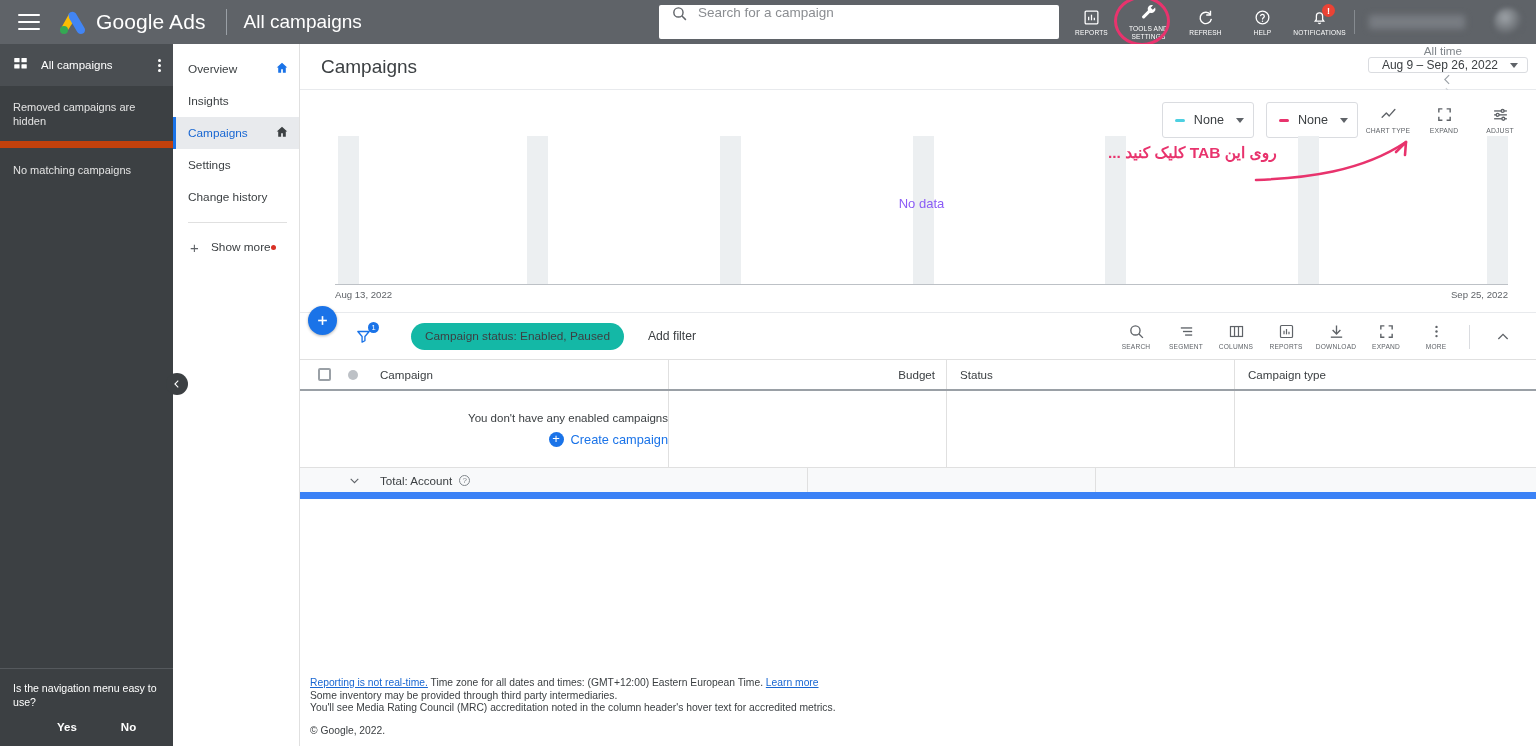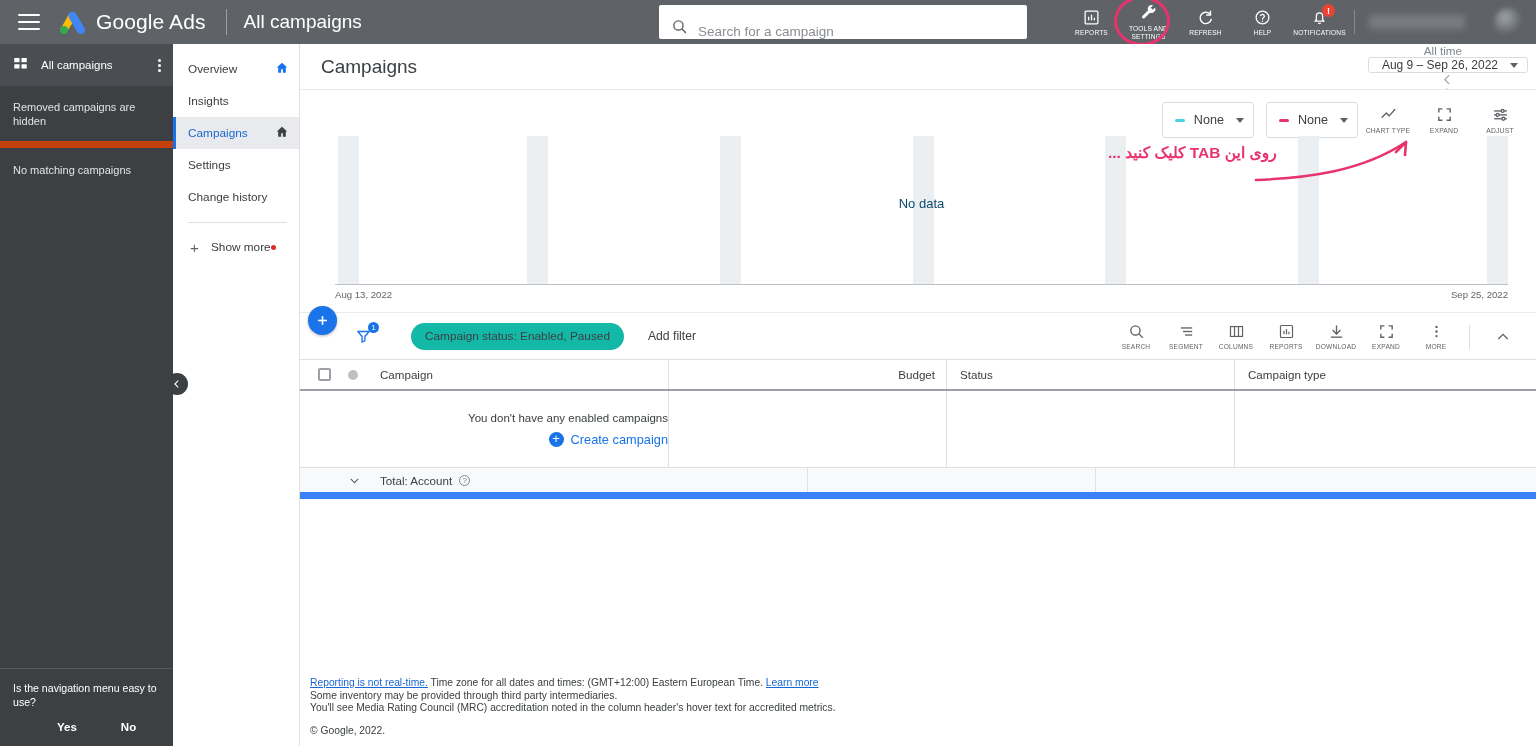--- a/index.html
+++ b/index.html
@@ -17,22 +17,22 @@
   }
   .hamburger { width: 22px; height: 16px; margin-left: 18px; display: flex;
     flex-direction: column; justify-content: space-between; cursor: pointer; }
   .hamburger i { display: block; height: 2px; background: #fff; border-radius: 1px; }
   .brand { display: flex; align-items: center; margin-left: 17px; }
   .brand-logo { width: 30px; height: 26px; position: relative; }
   .brand-name { color: #fff; font-size: 21px; margin-left: 9px; letter-spacing: .1px; }
   .brand-divider { width: 1px; height: 26px; background: #9aa0a6; margin: 0 17px 0 20px; }
   .page-context { color: #fff; font-size: 19px; }
 
-  .searchwrap { position: absolute; left: 659px; top: 5px; width: 368px; height: 34px;
-    background: #fff; border-radius: 2px; display: flex; align-items: flex-end; padding: 0 12px; }
+  .searchwrap { position: absolute; left: 659px; top: 5px; width: 400px; height: 34px;
+    background: #fff; border-radius: 2px; display: flex; align-items: flex-start; padding: 0 12px; }
   .searchwrap svg { flex: none; }
   .searchwrap input { border: none; outline: none; font-size: 13.5px; margin-left: 10px;
     color: #3c4043; width: 100%; font-family: "Liberation Sans", sans-serif; background: transparent; }
   .searchwrap input::placeholder { color: #8a8d91; }
 
   .toolicons { position: absolute; left: 1063px; top: 0; height: 44px; display: flex; align-items: center; }
   .toolitem { width: 57px; height: 44px; display: flex; flex-direction: column;
     align-items: center; justify-content: center; cursor: pointer; position: relative; }
   .toolitem .glyph { height: 19px; display: flex; align-items: center; justify-content: center; }
   .toolitem .tlabel { color: #fff; font-size: 6.6px; line-height: 7.6px; text-align: center;
@@ -120,21 +120,21 @@
     display: flex; align-items: center; padding: 0 9px 0 12px; margin-left: 12px; cursor: pointer; }
   .metric-dash { width: 10px; height: 3px; border-radius: 2px; margin-right: 9px; }
   .metric-sel .mtxt { font-size: 12.6px; color: #3c4043; flex: 1; }
   .chart-icon-btn { width: 52px; display: flex; flex-direction: column; align-items: center;
     justify-content: center; cursor: pointer; margin-left: 4px; }
   .chart-icon-btn .cilabel { font-size: 6.8px; color: #5f6368; margin-top: 4px; letter-spacing: .2px; }
 
   .plot { position: absolute; left: 35px; top: 46px; right: 28px; height: 148px; }
   .ghostbar { position: absolute; bottom: 0; width: 21px; background: #eceff1; }
   .nodata { position: absolute; left: 0; right: 0; top: 60px; text-align: center;
-    font-size: 13px; color: #0c4a6e; }
+    font-size: 13px; color: #8b5cf6; }
   .axis-line { position: absolute; left: 35px; right: 28px; top: 194px; height: 1px; background: #bdc1c6; }
   .axis-lbl { position: absolute; top: 199px; font-size: 9.6px; color: #5f6368; }
 
   .fab { position: absolute; left: 8px; top: 216px; width: 29px; height: 29px; border-radius: 50%;
     background: #1a73e8; display: flex; align-items: center; justify-content: center;
     color: #fff; font-size: 21px; line-height: 0; cursor: pointer; z-index: 4;
     box-shadow: 0 1px 3px rgba(0,0,0,.3); }
 
   
   .filterbar { height: 47px; display: flex; align-items: center; padding-left: 50px;

